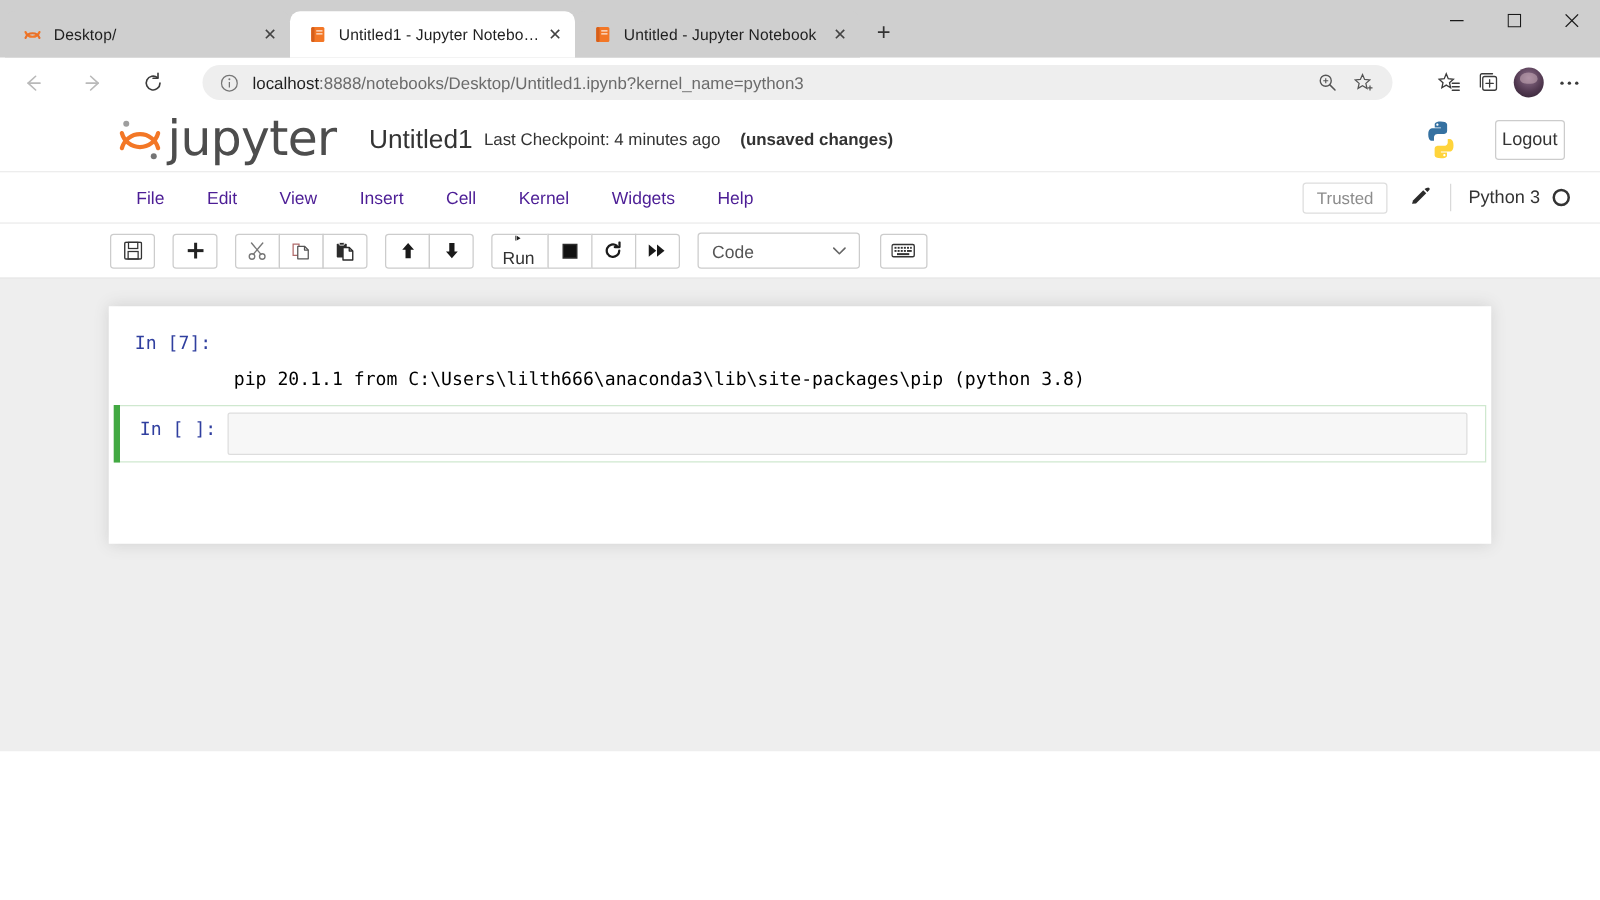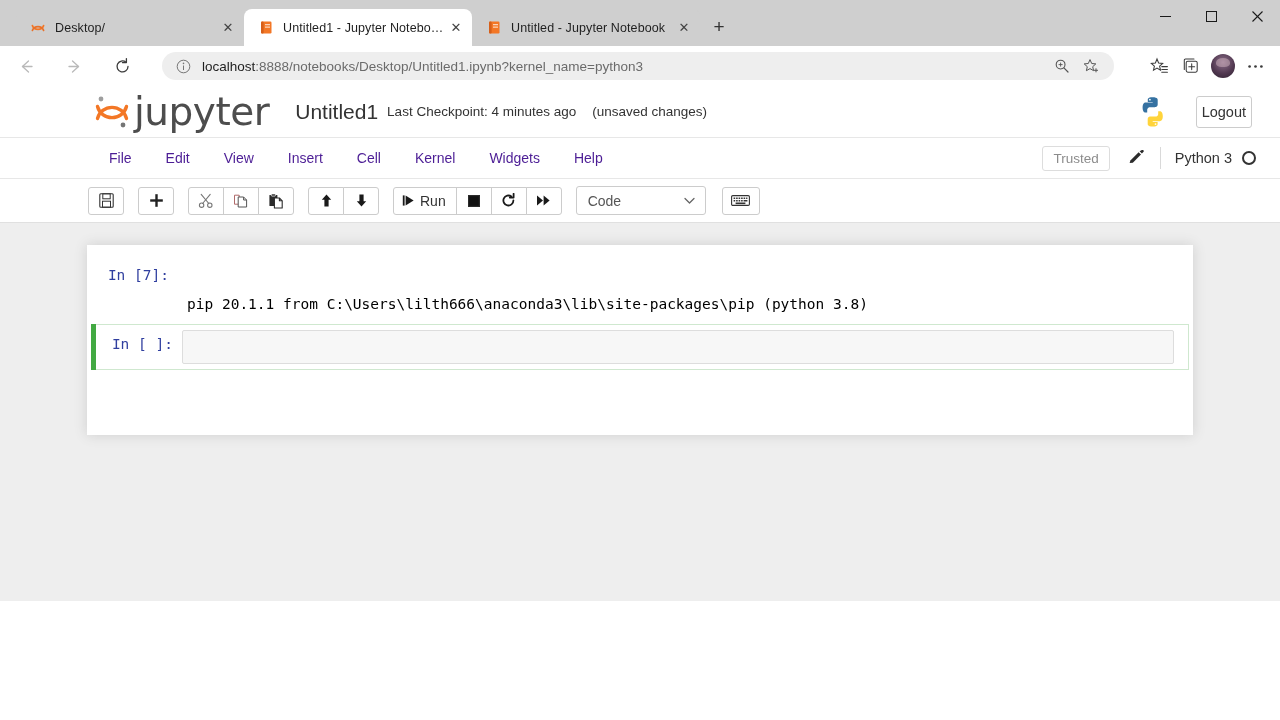--- a/index.html
+++ b/index.html
@@ -19,21 +19,21 @@
     height: 46px;
     background: #cfcfcf;
     display: flex;
     align-items: flex-end;
     position: relative;
   }
   .tabstrip {
     display: flex;
     align-items: flex-end;
     height: 46px;
-    padding-left: 16px;
+    padding-left: 4px;
     flex: 1;
     min-width: 0;
   }
   .tab {
     height: 37px;
     display: flex;
     align-items: center;
     padding: 0 6px 0 14px;
     border-radius: 8px 8px 0 0;
     min-width: 0;
@@ -179,20 +179,21 @@
     font-size: 13.5px;
     color: #333;
     margin-left: 9px;
     flex: none;
   }
   .nb-unsaved {
     font-size: 13.5px;
     color: #333;
     margin-left: 16px;
     flex: none;
+    font-weight: bold;
   }
   .jp-header-spacer { flex: 1; }
   .kernel-logo { width: 34px; height: 34px; flex: none; margin-right: 26px; }
   .logout-btn {
     border: 1px solid #ccc;
     background: #fff;
     color: #333;
     font-size: 14.5px;
     padding: 7px 5px;
     border-radius: 3px;
@@ -247,21 +248,21 @@
     border: 1px solid #cccccc;
     background: #fff;
     display: flex; align-items: center; justify-content: center;
     margin-left: -1px;
     color: #333;
     padding: 0 6px;
   }
   .tb-group .tb-btn:first-child { margin-left: 0; border-radius: 3px 0 0 3px; }
   .tb-group .tb-btn:last-child { border-radius: 0 3px 3px 0; }
   .tb-group .tb-btn:only-child { border-radius: 3px; }
-  .tb-run { padding: 0 10px 0 8px; gap: 5px; }
+  .tb-run { padding: 0 10px 0 8px; gap: 5px; flex-direction: column; }
   .tb-run-label { font-size: 14px; color: #333; }
   .tb-select {
     width: 130px; height: 29px;
     border: 1px solid #cccccc;
     border-radius: 3px;
     background: #fff;
     display: flex; align-items: center;
     justify-content: space-between;
     padding: 0 9px 0 11px;
     margin-right: 16px;

